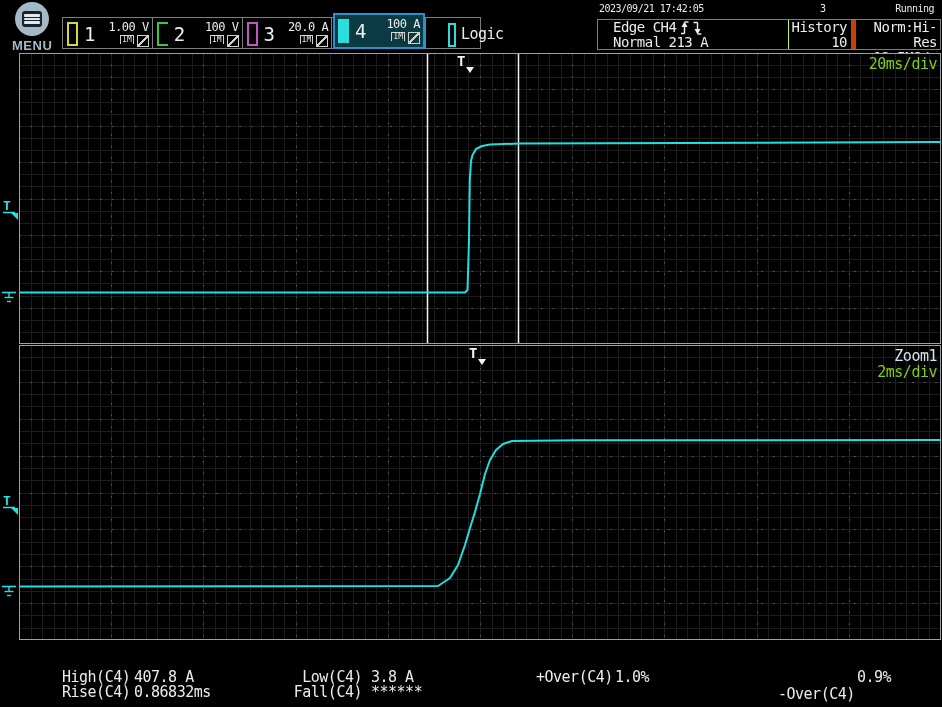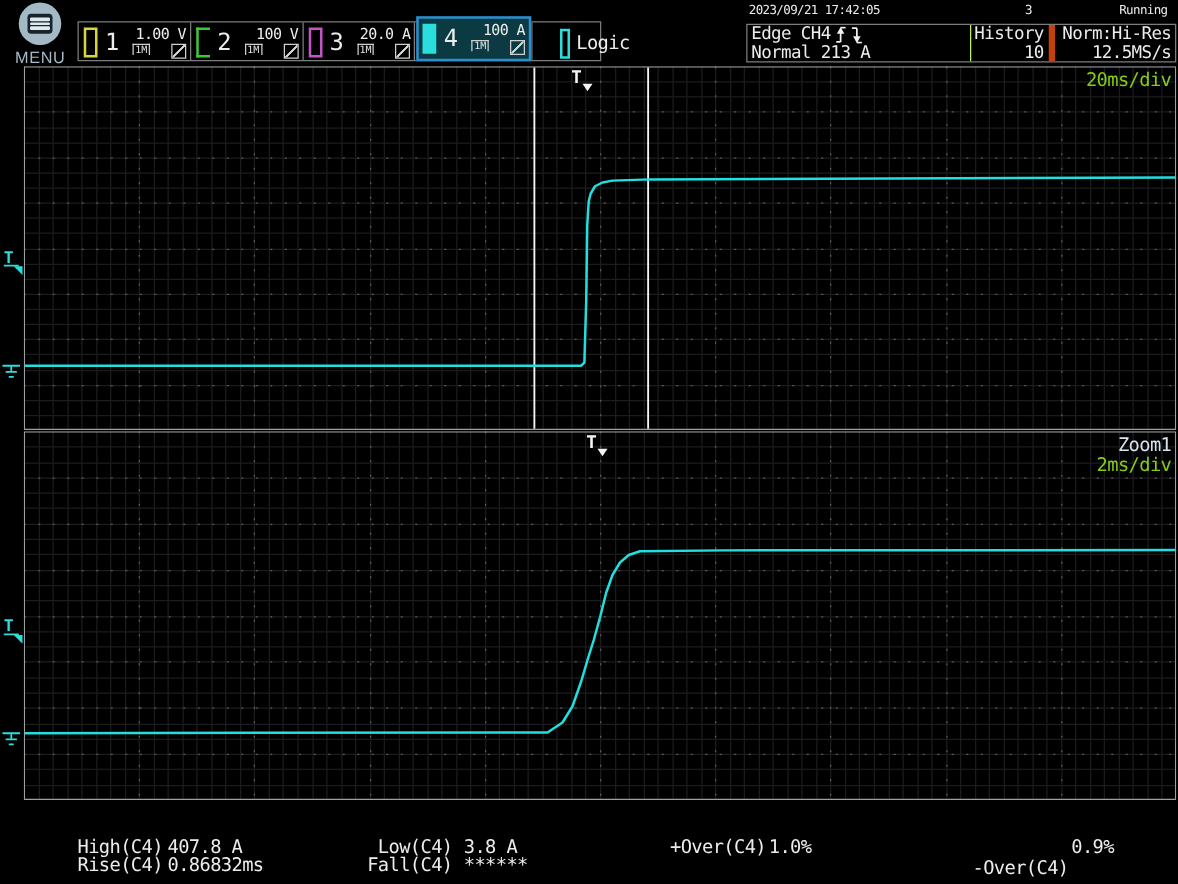--- a/index.html
+++ b/index.html
@@ -9,47 +9,47 @@
     font-family:"DejaVu Sans Mono", monospace; color:#ececec; letter-spacing:-0.5px;
   }
   .abs { position:absolute; }
 
   
   #menu-btn { left:12px; top:2px; width:40px; height:48px; cursor:pointer; }
   .menu-circle { width:34px; height:34px; border-radius:50%; background:#a4b9c6; position:relative; margin:0 auto; }
   .menu-inner { position:absolute; left:7px; top:9px; width:20px; height:16px; background:#17242c; border-radius:3px;
                 display:flex; flex-direction:column; justify-content:space-evenly; padding:2px; }
   .menu-bar { height:2.5px; background:#dfe9ef; border-radius:1px; }
-  .menu-label { margin-top:2px; text-align:left; font-size:13px; font-weight:normal; color:#a4b9c6;
+  .menu-label { margin-top:2px; text-align:left; font-size:13px; font-weight:bold; color:#a4b9c6;
                 font-family:"Liberation Sans", sans-serif; letter-spacing:0.5px; }
 
   
   #ch-strip { left:62px; top:17px; width:419px; height:32px; border:1px solid #7d7d7d; display:flex; background:#000; }
   .ch-cell { width:90px; border-right:1px solid #7d7d7d; display:flex; padding:2px 3px 1px 4px; }
   .ch-cell.spacer { width:94px; border-right:1px solid #7d7d7d; }
   .ch-cell.logic { width:54px; border-right:none; align-items:center; padding-left:22px; }
   .ch-ind { width:11px; height:24px; margin-top:2px; flex:none; }
   .ind-outline { border:2px solid #fff; }
   .ind-bracket { border:2px solid #fff; border-right:none; }
   .ind-filled  { background:#2adede; }
   .ch-num { font-size:19px; line-height:24px; margin-left:6px; margin-top:2px; }
   .ch-right { margin-left:auto; display:flex; flex-direction:column; align-items:flex-end; }
   .ch-val { font-size:12px; line-height:14px; white-space:pre; }
-  .ch-icons { display:flex; gap:17px; margin-top:1px; align-items:flex-start; }
+  .ch-icons { display:flex; gap:3px; margin-top:1px; align-items:flex-start; }
   .imp-icon .t { display:block; font-size:8px; line-height:8px; letter-spacing:0;
                  border:1px solid #d0d0d0; border-bottom:none; padding:0 1px; color:#e8e8e8; }
   .imp-icon .h { height:4px; background:repeating-linear-gradient(45deg,#cfcfcf 0 1px,transparent 1px 3px); }
   .probe-icon { width:12px; height:12px; border:1px solid #d0d0d0;
                 background:linear-gradient(135deg, transparent 0 44%, #cfcfcf 44% 56%, transparent 56%); }
   #ch4-box { left:333px; top:13px; width:92px; height:36px; border:2px solid #2d8ecf; background:#0c3a42;
              display:flex; padding:2px 3px 1px 3px; cursor:pointer; }
 
   
   #date-row { left:597px; top:3px; width:344px; height:15px; font-size:10px; }
-  #status-box { left:597px; top:19px; width:344px; height:31px; border:1px solid #7d7d7d; display:flex; font-size:14px; }
+  #status-box { left:597px; top:19px; width:344px; height:31px; border:1px solid #7d7d7d; display:flex; font-size:14px;padding-left:12px; }
   .sb-cell { padding-top:0; line-height:15px; }
   .sb-trig { width:178px; padding-left:3px; }
   .sb-hist { width:63px; border-left:1px solid #bef264; text-align:right; padding-right:4px; }
   .sb-acq  { flex:1; border-left:5px solid #c2410c; text-align:right; padding-right:3px; }
   .trig-line { display:flex; align-items:center; gap:1px; }
   .edge-ic { margin-left:3px; }
 
   
   #grat-main, #grat-zoom { background:#000; cursor:crosshair; }
   .tb-label { font-size:15px; color:#84cc16; text-align:right; }

